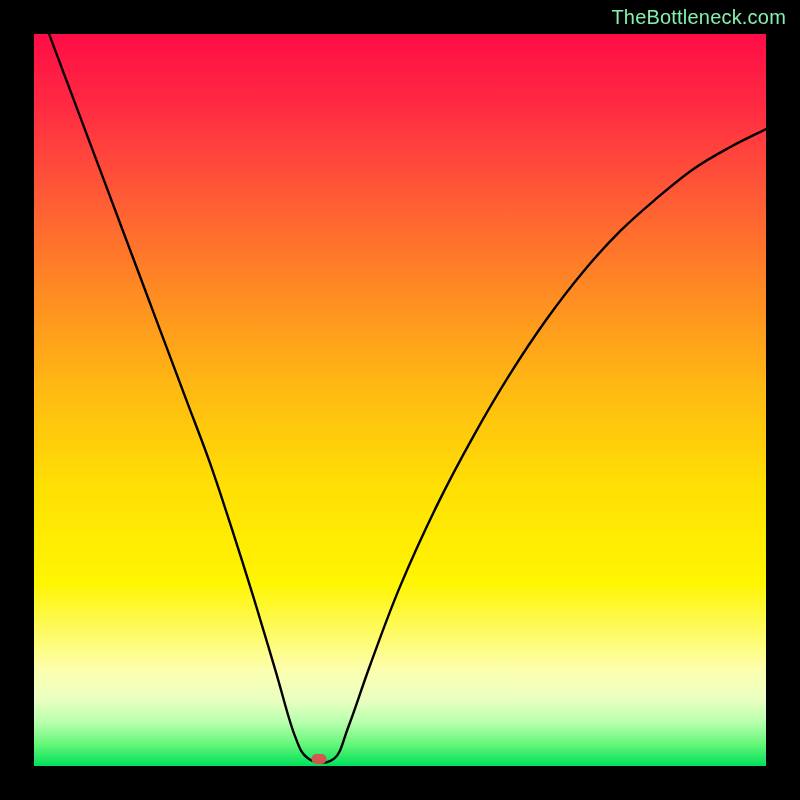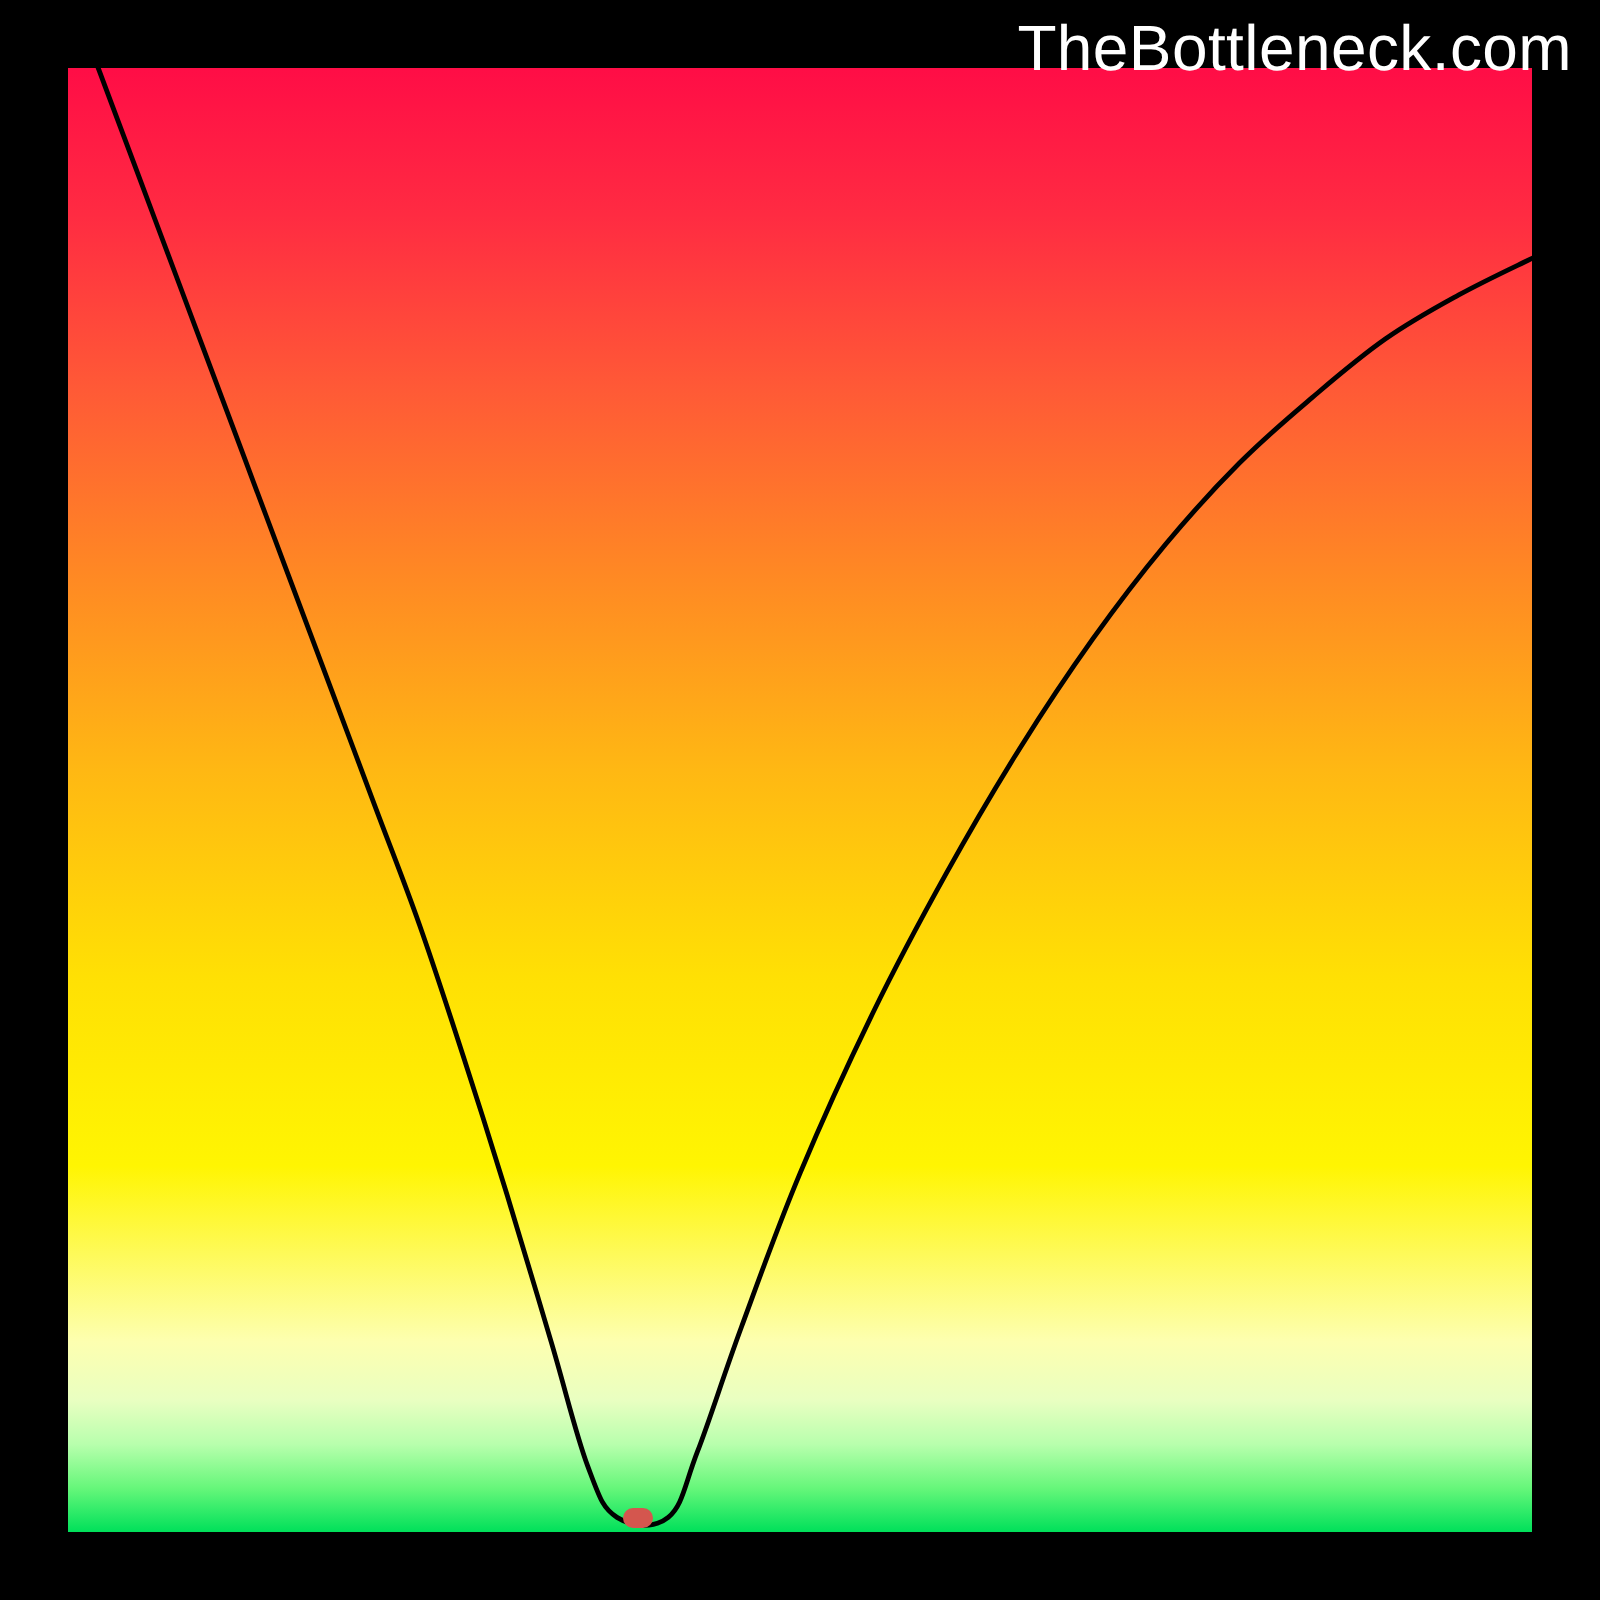--- a/index.html
+++ b/index.html
@@ -14,22 +14,22 @@
   .frame {
     position: relative;
     width: 800px;
     height: 800px;
     background: #000;
   }
   .watermark {
     position: absolute;
     top: 6px;
     right: 14px;
-    color: #ffffff;
-    font-size: 32px;
+    color: #86efac;
+    font-size: 20px;
     letter-spacing: 0.2px;
     font-weight: 400;
     z-index: 10;
     user-select: none;
   }
   .plot {
     position: absolute;
     left: 34px;
     top: 34px;
     width: 732px;

